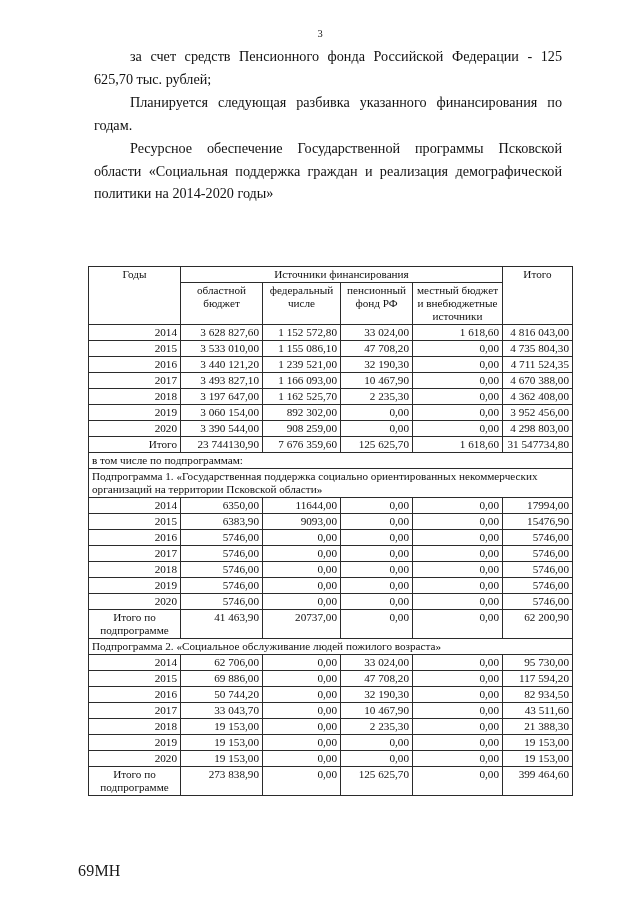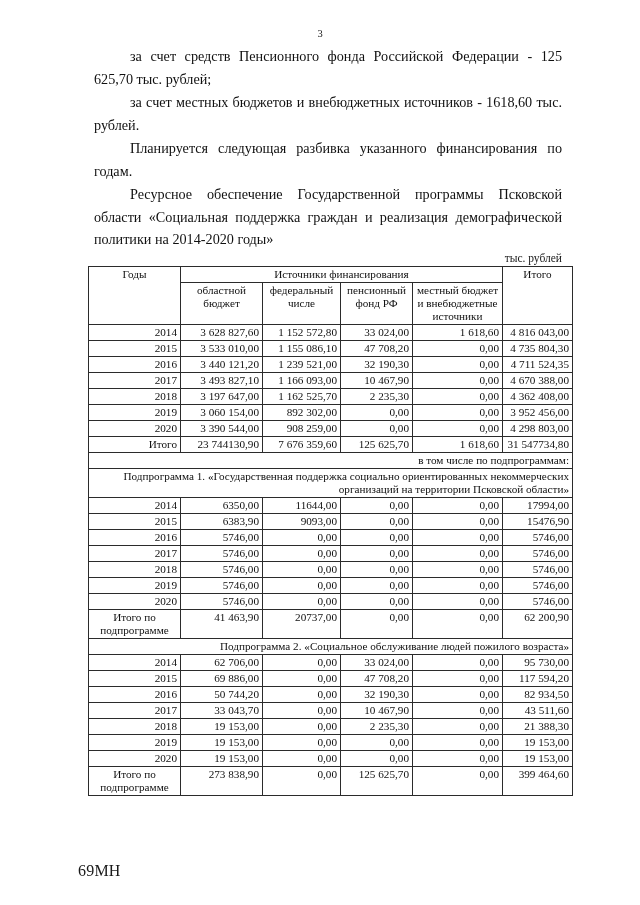--- a/index.html
+++ b/index.html
@@ -96,21 +96,21 @@
     text-align: right;
     padding-left: 4px;
     white-space: nowrap;
   }
   td.num {
     text-align: right;
     padding-right: 4px;
     white-space: nowrap;
   }
   td.sec-title {
-    text-align: right;
+    text-align: left;
     padding: 2px 6px;
     line-height: 14px;
   }
   td.itogo-label {
     text-align: center;
     padding-left: 4px;
     line-height: 13px;
   }
   
   col.c-years   { width: 92px; }
@@ -130,26 +130,24 @@
 </style>
 </head>
 <body>
 
 <div class="page">
 
   <div class="page-number">3</div>
 
   <div class="body-text">
     <p class="para">за счет средств Пенсионного фонда Российской Федерации - 125 625,70 тыс. рублей;</p>
-    <p class="para">за счет местных бюджетов и внебюджетных источников - 1618,60 тыс. рублей.</p>
     <p class="para">Планируется следующая разбивка указанного финансирования по годам.</p>
     <p class="para">Ресурсное обеспечение Государственной программы Псковской области «Социальная поддержка граждан и реализация демографической политики на 2014-2020 годы»</p>
   </div>
 
-  <div class="units">тыс. рублей</div>
 
   <table class="fin">
     <colgroup>
       <col class="c-years">
       <col class="c-obl">
       <col class="c-fed">
       <col class="c-pf">
       <col class="c-mest">
       <col class="c-itogo">
     </colgroup>

